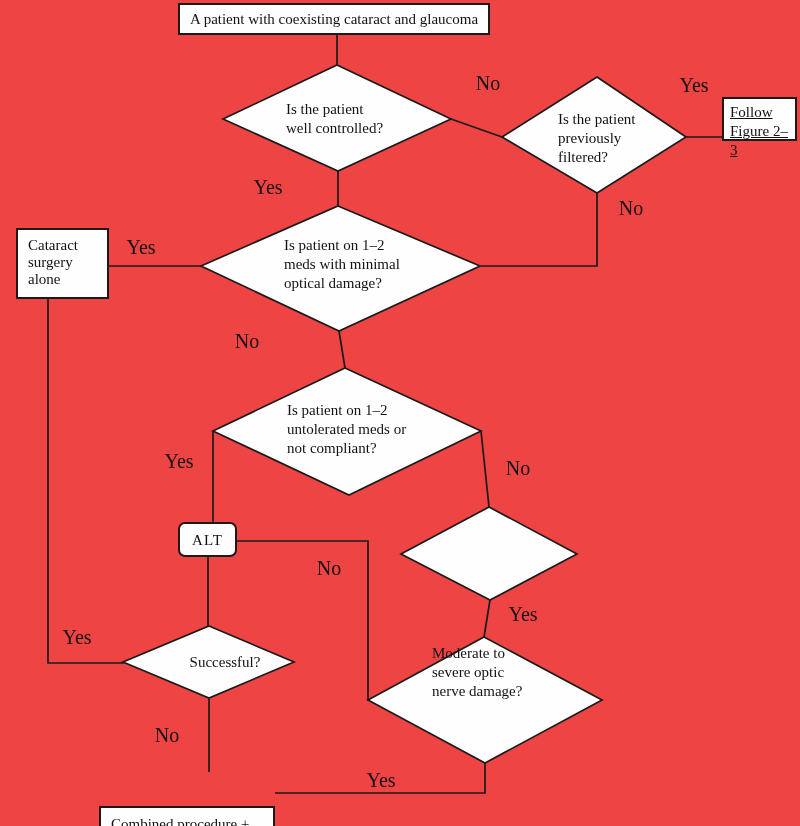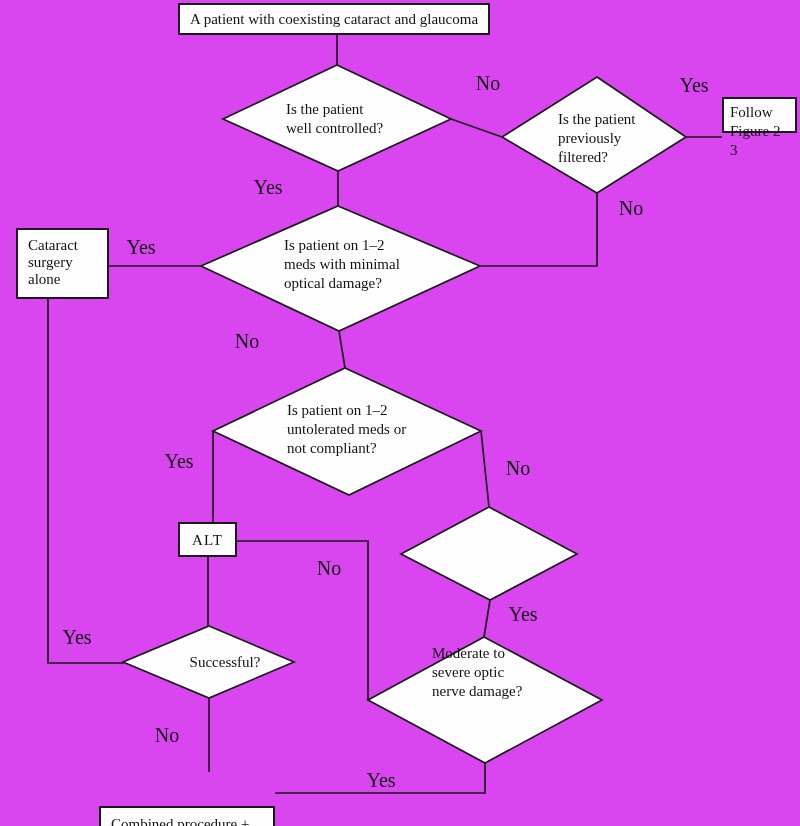--- a/index.html
+++ b/index.html
@@ -4,21 +4,21 @@
 <style>
   html, body {
     margin: 0;
     padding: 0;
     background: #ffffff;
   }
   .canvas {
     position: relative;
     width: 800px;
     height: 826px;
-    background: #d946ef;
+    background: #ef4444;
     font-family: "Liberation Serif", "DejaVu Serif", serif;
     color: #121212;
     overflow: hidden;
   }
   .canvas svg {
     position: absolute;
     left: 0;
     top: 0;
   }
   .node-box {
@@ -54,20 +54,21 @@
     text-align: center;
   }
   .edge-label {
     position: absolute;
     font-size: 20px;
     transform: translate(-50%, -50%);
     white-space: nowrap;
   }
   .alt-label {
     letter-spacing: 1px;
+    border-radius: 7px;
   }
 </style>
 </head>
 <body>
 
 <div class="canvas">
 
   <svg width="800" height="826" viewBox="0 0 800 826" fill="none" stroke="#1a1a1a" stroke-width="1.7">
 
     <path d="M337,35 V65"></path>
@@ -90,21 +91,21 @@
     <polygon points="597,77 686,137 597,193 502,137" fill="#fefefe"></polygon>
     <polygon points="338,206 480,266 339,331 201,266" fill="#fefefe"></polygon>
     <polygon points="345,368 481,431 349,495 213,431" fill="#fefefe"></polygon>
     <polygon points="489,507 577,554 490,600 401,554" fill="#fefefe"></polygon>
     <polygon points="484,637 602,700 485,763 368,700" fill="#fefefe"></polygon>
     <polygon points="209,626 294,662 209,698 123,662" fill="#fefefe"></polygon>
   </svg>
 
   <div class="node-box centered" style="left:178px; top:3px; width:312px; height:32px;">A patient with coexisting cataract and glaucoma</div>
 
-  <div class="node-box padded" style="left:722px; top:97px; width:75px; height:36px; line-height:19px; padding:4px 2px 2px 6px;">Follow
+  <div class="node-box padded" style="left:722px; top:97px; width:75px; height:44px; line-height:19px; padding:4px 2px 2px 6px;text-decoration:underline;">Follow
 Figure 2–3</div>
 
   <div class="node-box padded" style="left:2px; top:228px; width:93px; height:71px; line-height:17px; padding:7px 2px 2px 10px;margin-left:14px;">Cataract
 surgery
 alone</div>
 
   <div class="node-box centered alt-label" style="left:178px; top:522px; width:59px; height:35px;">ALT</div>
 
   <div class="node-box padded" style="left:99px; top:806px; width:176px; height:40px; line-height:18px; padding:7px 2px 2px 10px;">Combined procedure ±
 antimetabolites</div>

